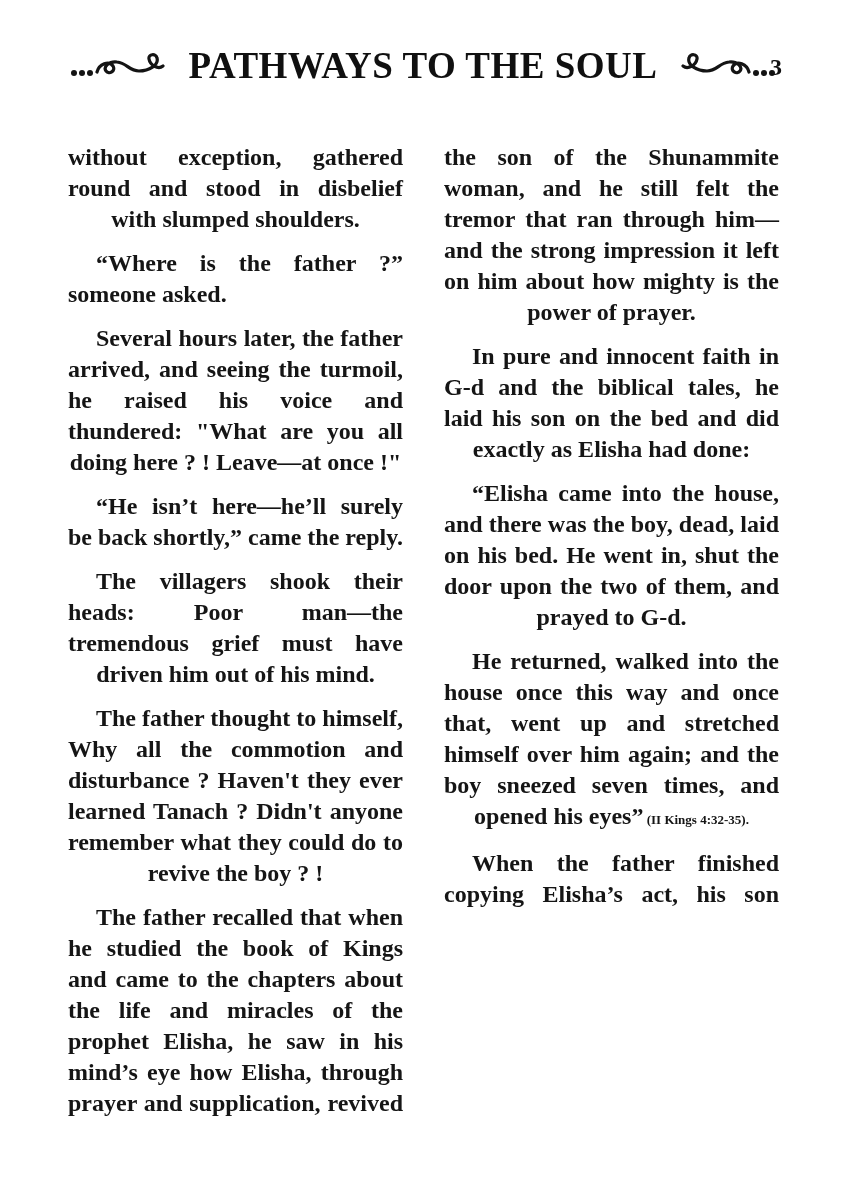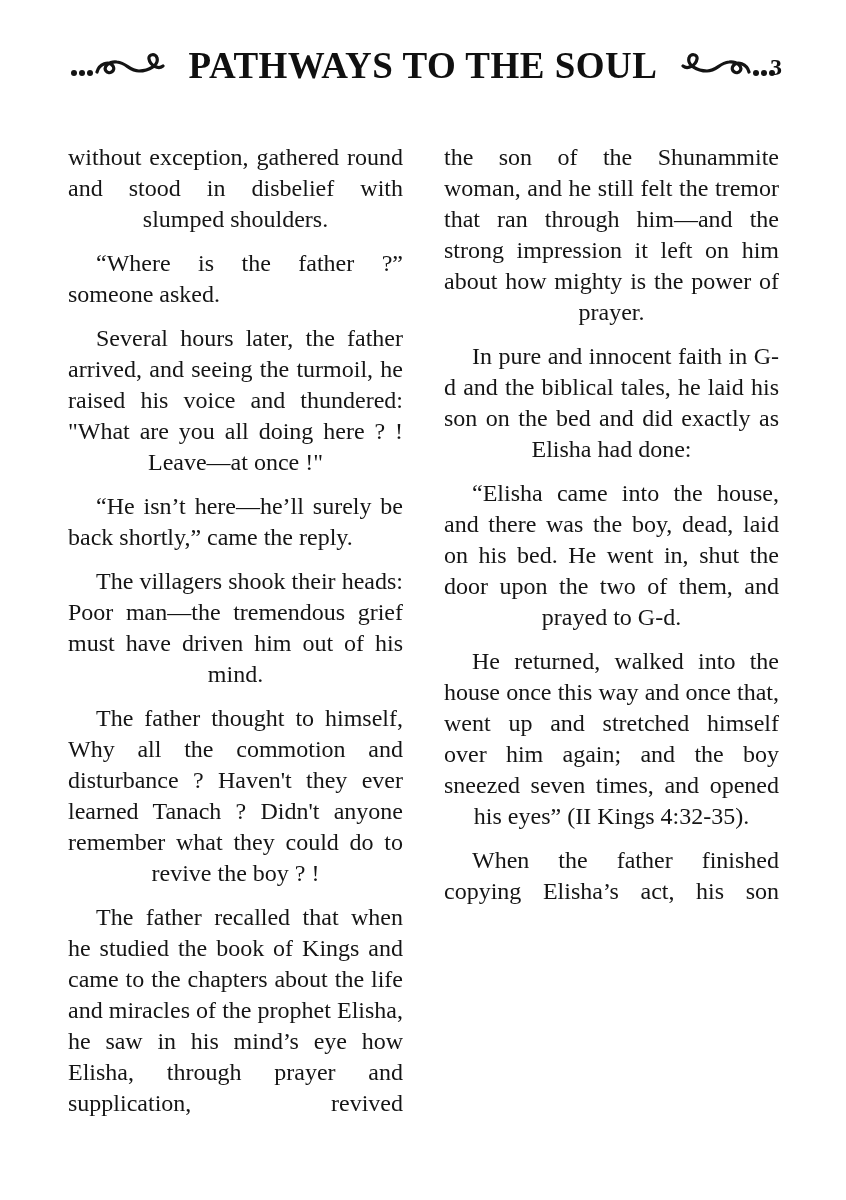--- a/index.html
+++ b/index.html
@@ -18,35 +18,35 @@
     font-size:37px; font-weight:700; letter-spacing:0.5px; color:#101010;
     white-space:nowrap;
   }
   .flourish { display:inline-block; line-height:0; }
   .flourish.mirror { transform:scaleX(-1); }
   .page-number { position:absolute; top:54px; right:64px; font-size:24px; font-weight:700; color:#101010; }
   .subtitle { margin-top:7px; font-size:19px; font-weight:700; color:#0e0e0e; letter-spacing:0.2px; }
 
   .content {
     position:absolute; top:142px; left:68px; right:67px;
-    display:flex; gap:41px;
+    display:flex; gap:41px;font-weight:bold;
   }
   .col { flex:1; min-width:0; }
   p.para {
     margin:0 0 13px 0;
     font-size:24px;
     line-height:31px;
     text-align:justify;
     hyphens:none;
     color:#151515;
   }
   p.para.indent { text-indent:28px; }
   p.para.last-center  { text-align-last:center; }
   p.para.last-justify { text-align-last:justify; }
-  .note { font-size:24px; }
+  .note { font-size:13px; }
 </style>
 </head>
 <body>
 
 <div class="page">
 
   <div class="header">
     <div class="title-row">
       <span class="flourish">
         <svg width="96" height="30" viewBox="0 0 96 30" xmlns="http://www.w3.org/2000/svg">

